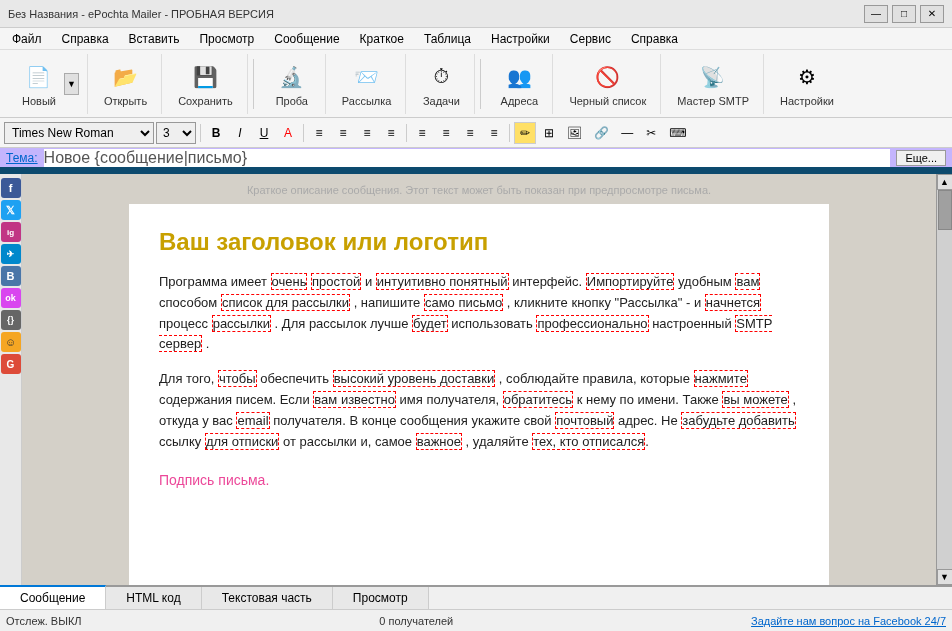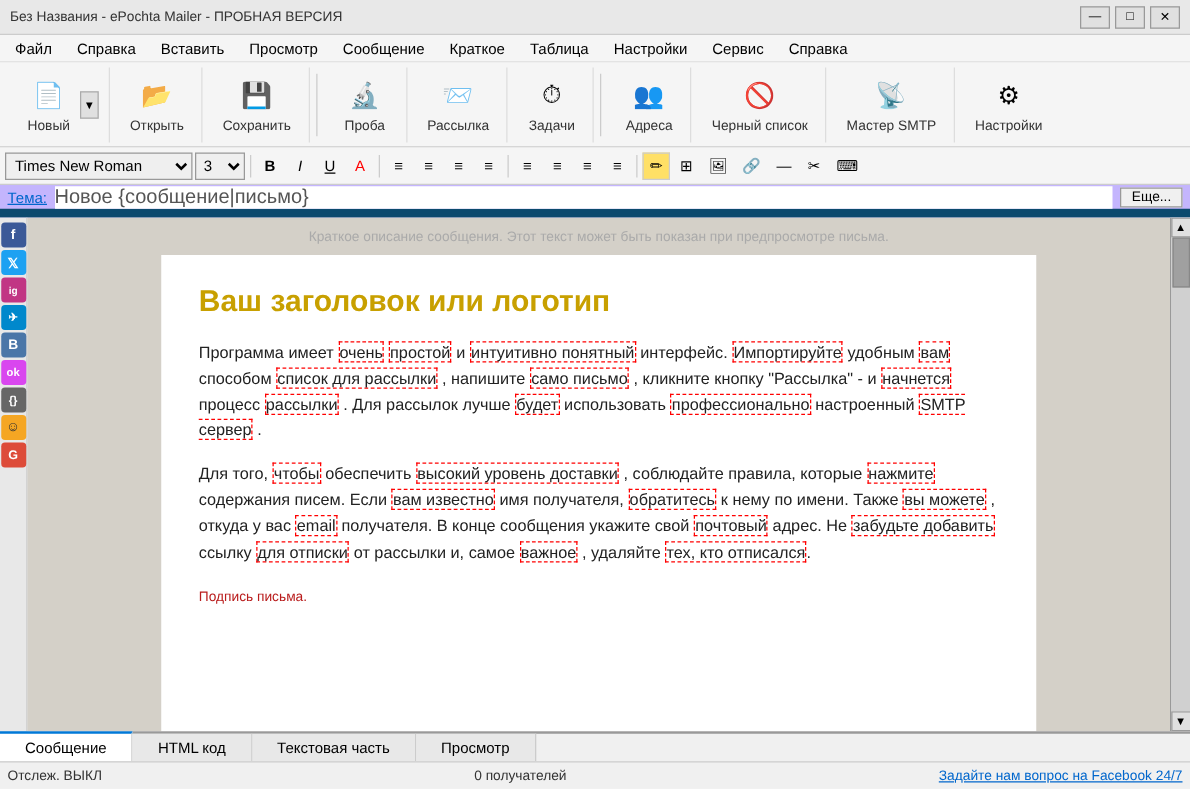--- a/index.html
+++ b/index.html
@@ -61,21 +61,21 @@
     .scrollbar-track { flex: 1; background: #d0d0d0; width: 100%; position: relative; }
     .scrollbar-thumb { width: 14px; height: 40px; background: #a0a0a0; border: 1px solid #888; margin: 0 auto; }
     .scrollbar-down { width: 16px; height: 16px; background: #e0e0e0; border: 1px solid #999; display: flex; align-items: center; justify-content: center; cursor: pointer; font-size: 9px; }
 
     .editor-content { flex: 1; padding: 6px; overflow: hidden; margin-right: 16px; }
     .preheader-text { text-align: center; font-size: 11px; color: #aaa; padding: 4px; margin-bottom: 4px; }
     .email-body { background: white; margin: 0 auto; padding: 24px 30px; max-width: 700px; min-height: 450px; }
     .email-title { color: #c8a000; font-size: 24px; font-weight: bold; margin-bottom: 16px; }
     .email-paragraph { font-size: 13px; line-height: 1.6; color: #222; margin-bottom: 14px; }
     .spell-underline { border: 1px dashed red; display: inline; }
-    .email-signature { font-size: 11px; color: #b91c1c; margin-top: 20px; }
+    .email-signature { font-size: 14px; color: #ec4899; margin-top: 20px; }
 
     
     .bottom-tabs { display: flex; border-top: 2px solid #999; background: #f0f0f0; }
     .bottom-tab { padding: 4px 20px; border-right: 1px solid #ccc; font-size: 12px; cursor: pointer; background: #e8e8e8; }
     .bottom-tab:first-child { background: white; border-top: 2px solid #0078d7; margin-top: -2px; }
 
     
     .status-bar { background: #f0f0f0; border-top: 1px solid #ccc; display: flex; align-items: center; padding: 2px 6px; height: 22px; justify-content: space-between; }
     .status-left { font-size: 11px; color: #333; }
     .status-right { font-size: 11px; color: #0066cc; text-decoration: underline; cursor: pointer; }

